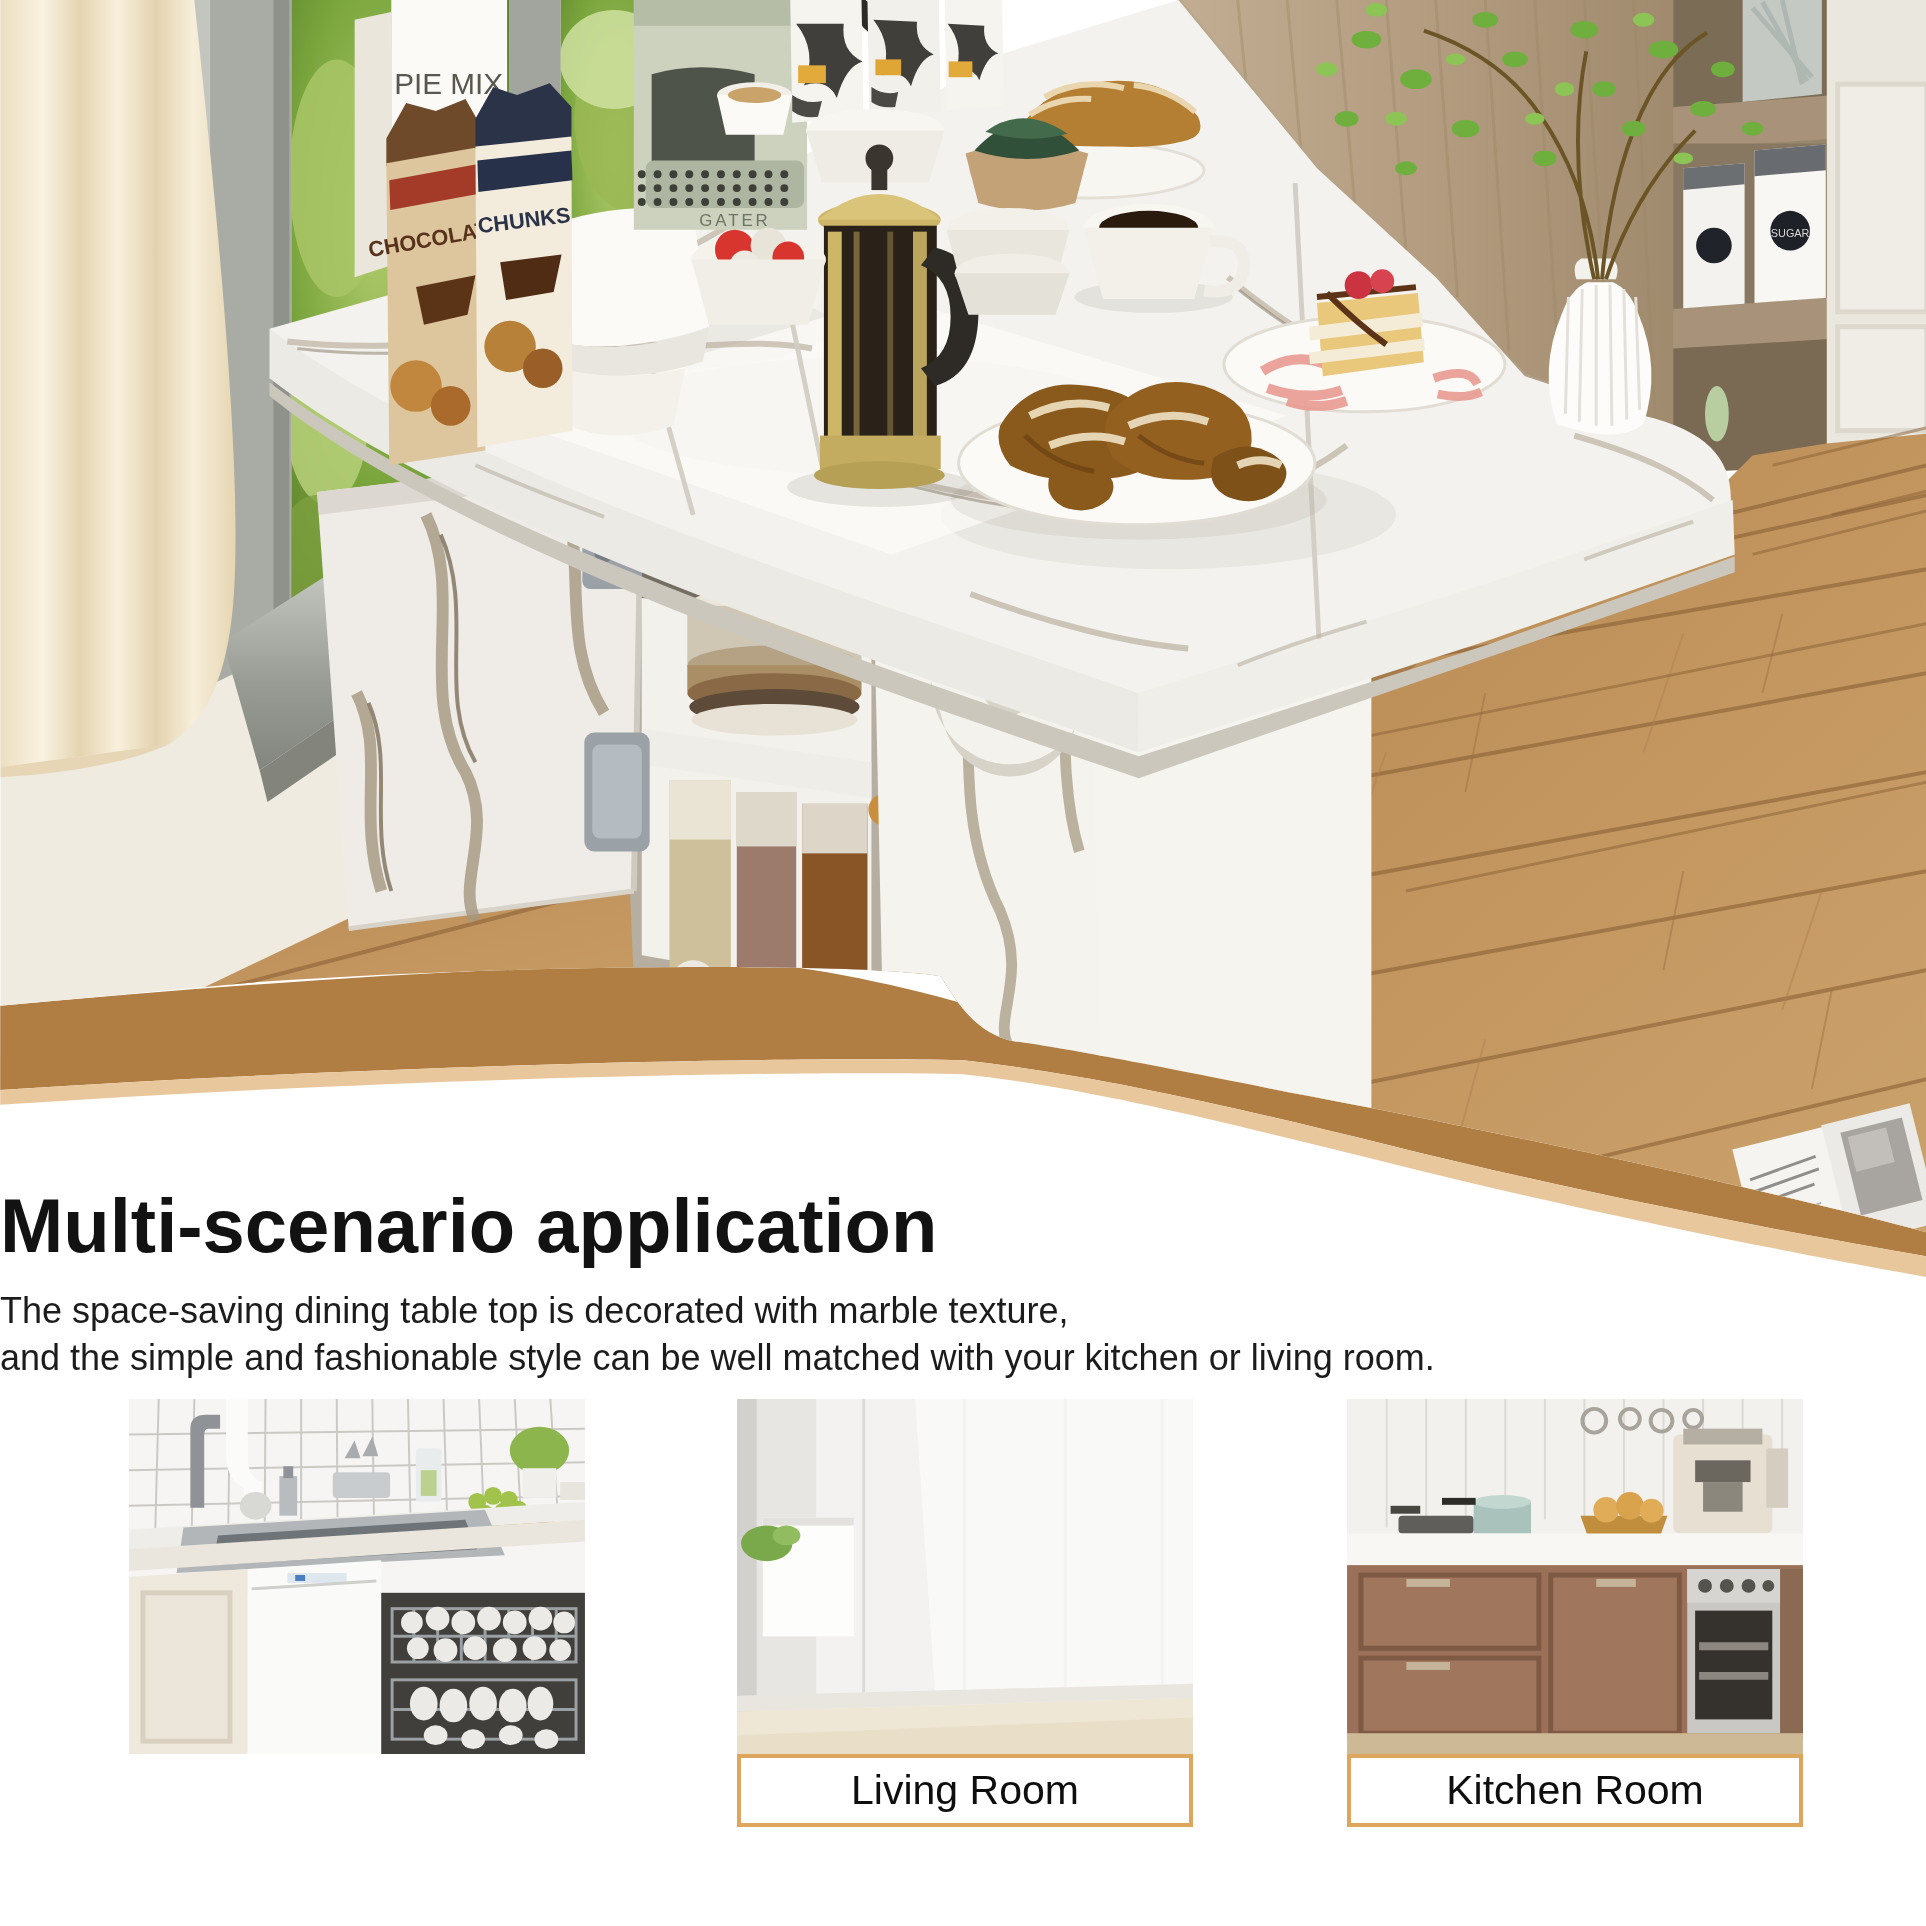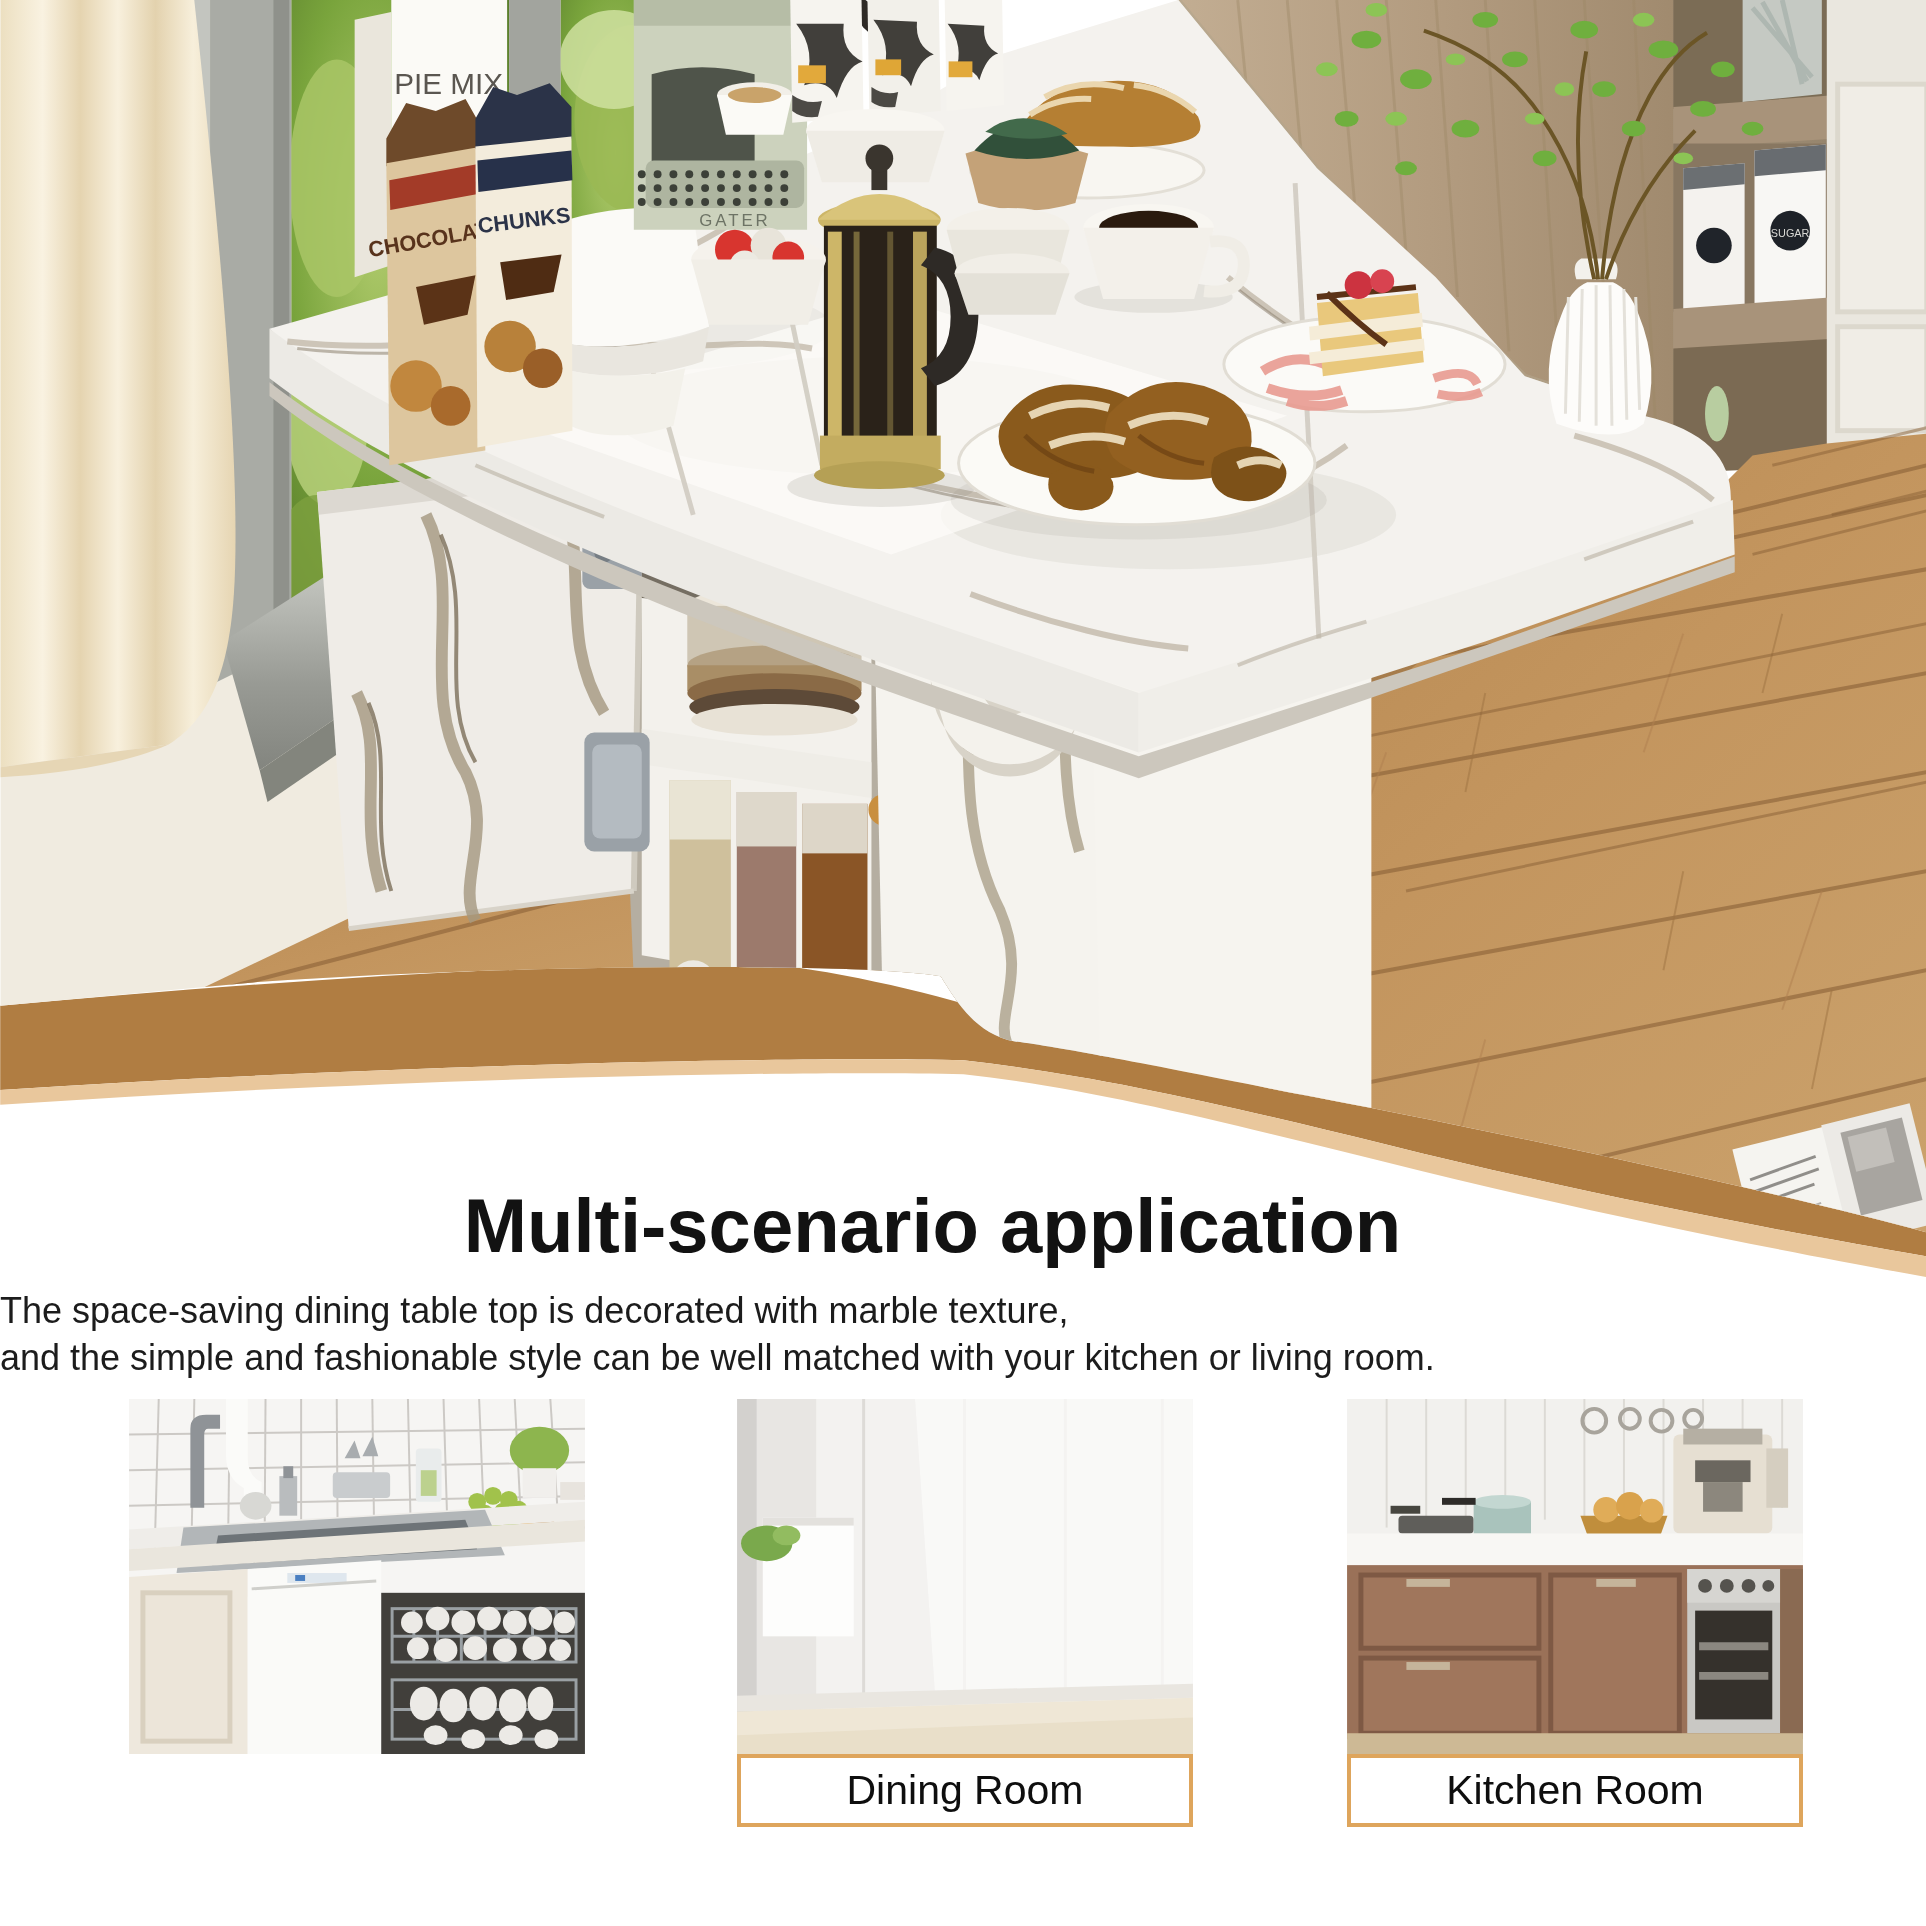--- a/index.html
+++ b/index.html
@@ -1,19 +1,19 @@
 <!DOCTYPE html>
 <html><head>
 <meta charset="utf-8">
 <style>
 html,body{margin:0;padding:0;background:#ffffff;}
 #page{position:relative;width:1927px;height:1927px;overflow:hidden;background:#ffffff;font-family:"Liberation Sans",sans-serif;}
 #scene{position:absolute;left:0;top:0;}
 .lbl{position:absolute;top:1754px;width:456px;height:73px;box-sizing:border-box;border:4px solid #dea55c;background:#fff;text-align:center;font-size:41px;color:#0e0e0e;line-height:65px;}
-#h1{position:absolute;top:1187px;left:0;width:1865px;text-align:center;font-weight:bold;font-size:76px;color:#121212;letter-spacing:0px;line-height:77px;}
+#h1{position:absolute;top:1187px;left:0;width:1865px;text-align:left;font-weight:bold;font-size:76px;color:#121212;letter-spacing:0px;line-height:77px;}
 #para{position:absolute;top:1287px;left:0;width:1861px;text-align:left;font-size:36px;color:#1c1c1c;line-height:47px;}
 .thumb{position:absolute;top:1399px;width:456px;height:355px;overflow:hidden;}
 </style>
 </head>
 <body>
 <div id="page">
 
 <svg id="scene" width="1927" height="1287" viewBox="0 0 1946 1300">
 <defs>
 <clipPath id="photoClip">
@@ -637,21 +637,21 @@
 <ellipse cx="30" cy="146" rx="26" ry="18" fill="#7aa94c"></ellipse>
         <ellipse cx="50" cy="138" rx="14" ry="10" fill="#92bc60"></ellipse>
 
 <polygon points="0,300 461,288 461,302 0,316" fill="#e9e6e0"></polygon>
 
 <polygon points="0,316 461,302 461,359 0,359" fill="#efe7d6"></polygon>
 <polygon points="0,340 461,322 461,359 0,359" fill="#e9dfc9"></polygon>
 </svg>
 </div>
 
-<div class="lbl" style="left:737px">Dining Room</div>
+<div class="lbl" style="left:737px">Living Room</div>
 
 <div class="thumb" style="left:1347px">
 <svg width="456" height="355" viewBox="0 0 461 359">
 
 <rect x="0" y="0" width="461" height="160" fill="#f2f1ee"></rect>
 <g stroke="#dcdad5" stroke-width="2">
           <line x1="40" y1="0" x2="40" y2="130"></line>
           <line x1="80" y1="0" x2="80" y2="128"></line>
           <line x1="120" y1="0" x2="120" y2="126"></line>
           <line x1="160" y1="0" x2="160" y2="124"></line>

